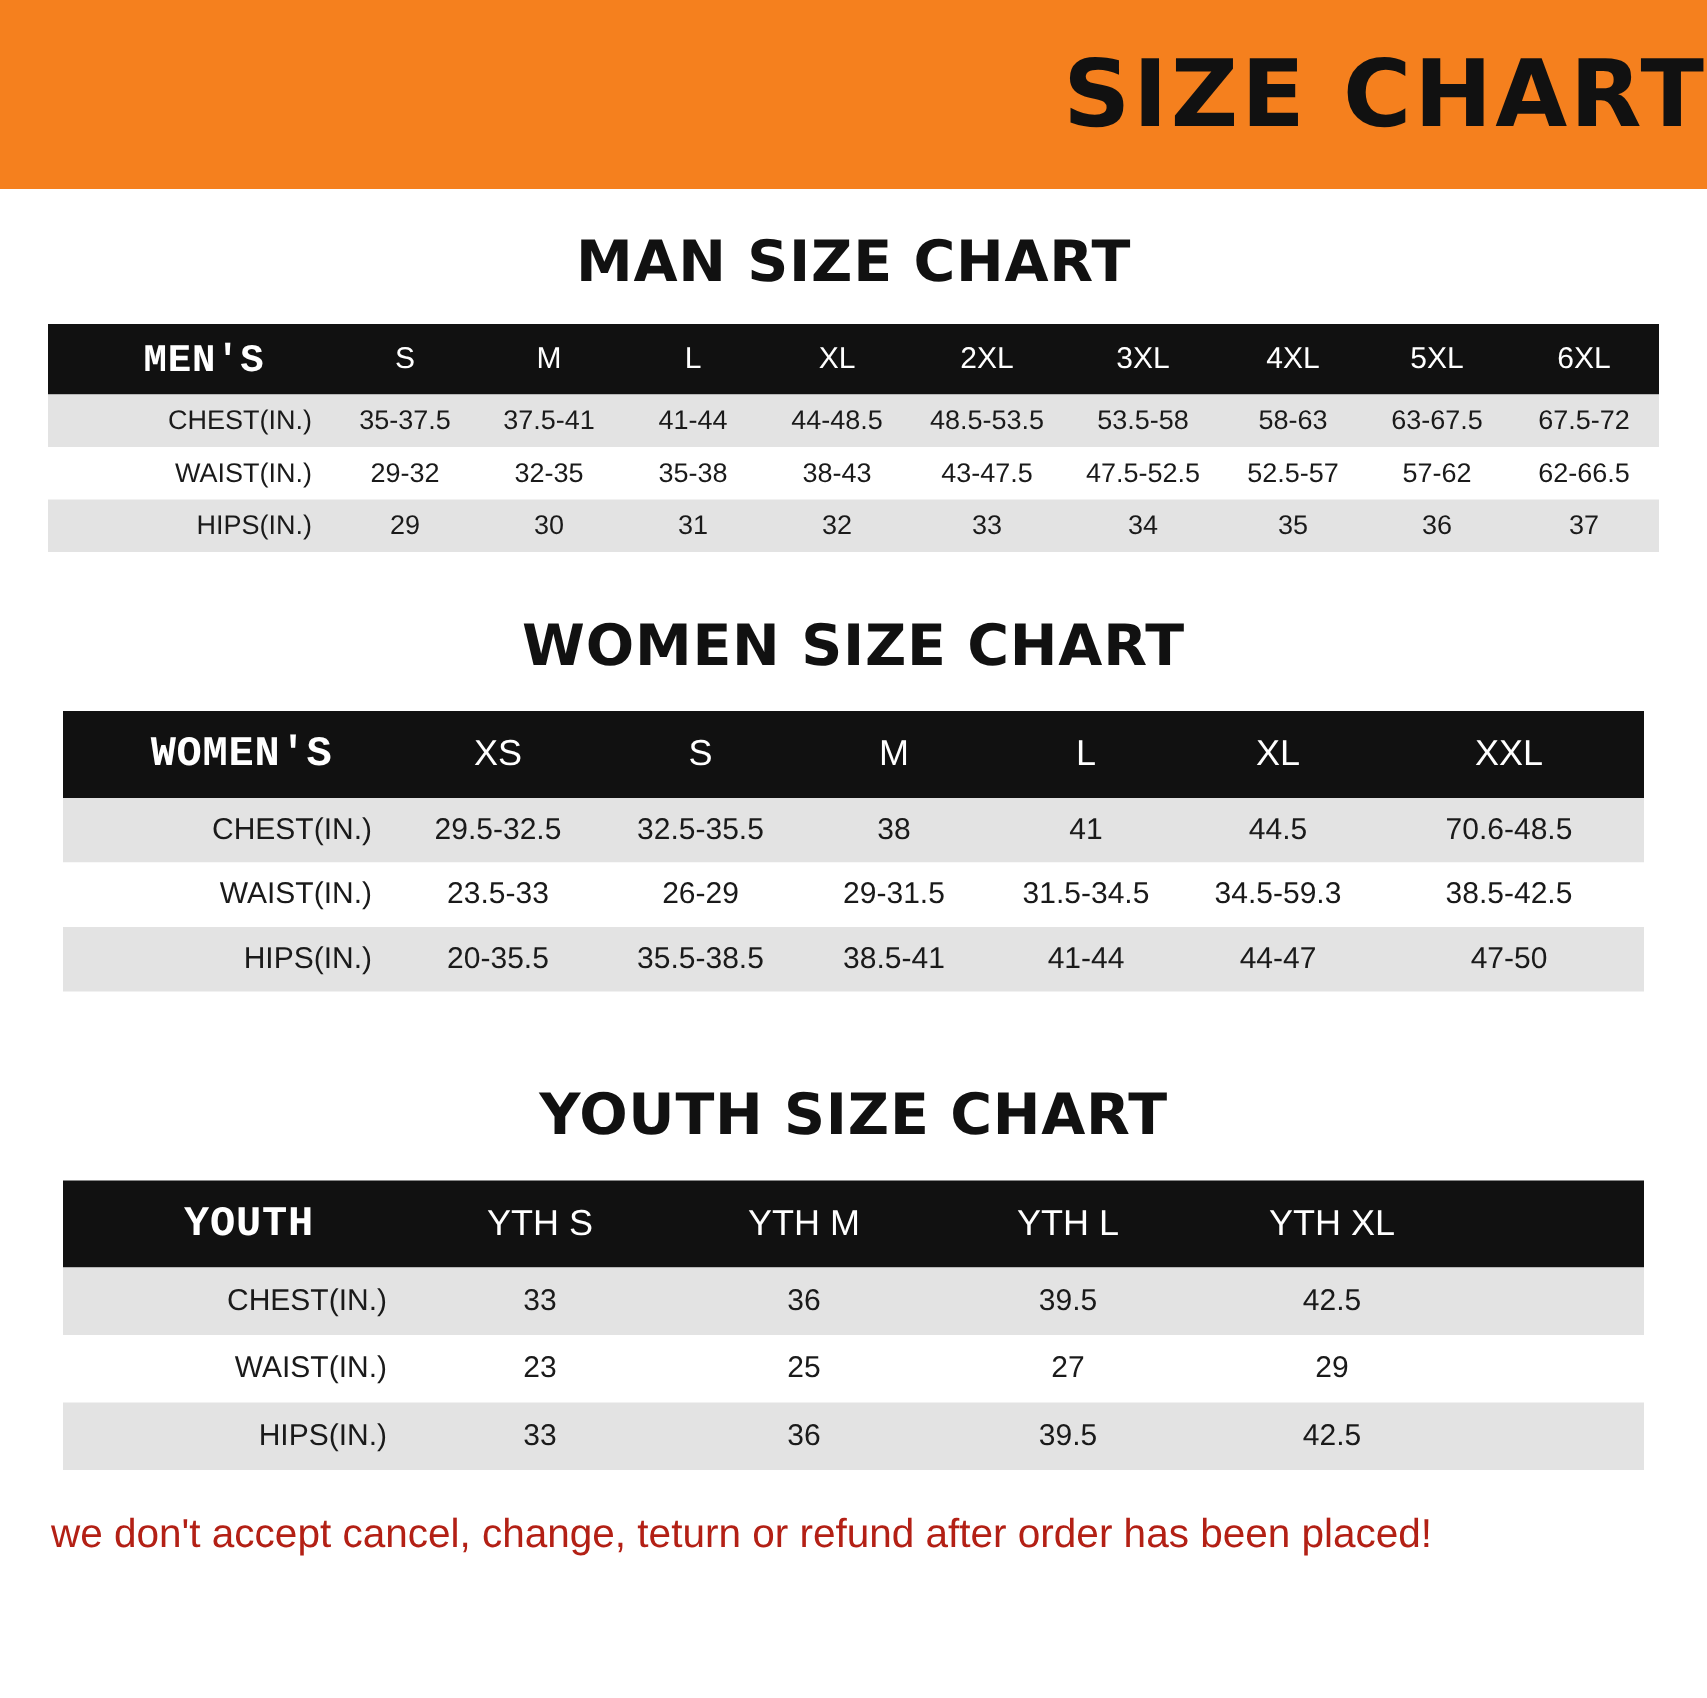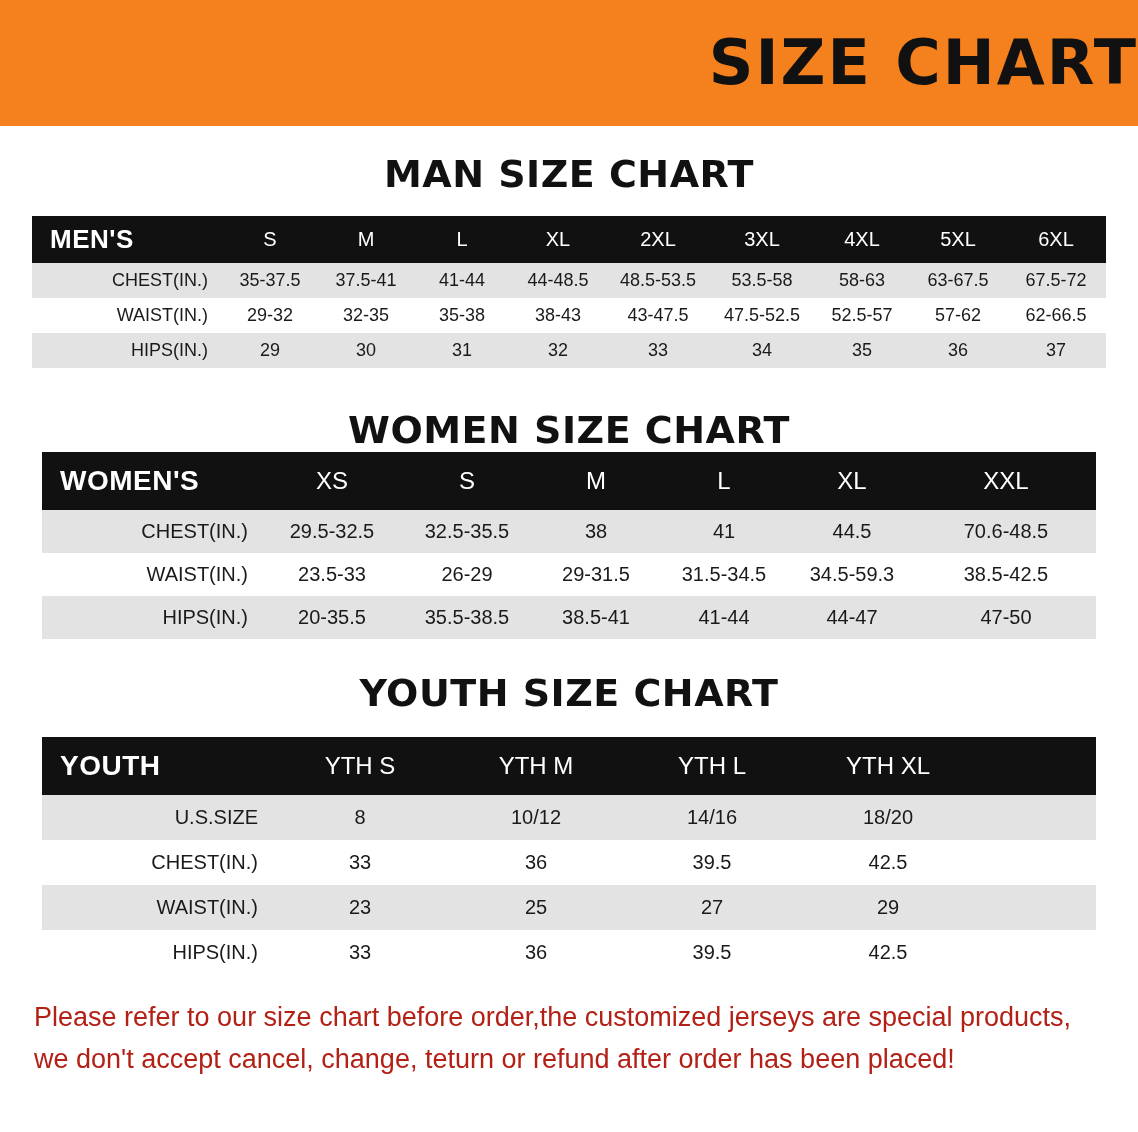--- a/index.html
+++ b/index.html
@@ -39,22 +39,22 @@
   
   .section-title {
     text-align: center;
     font-family: "DejaVu Sans", sans-serif;
     font-weight: bold;
     font-size: 38px;
     color: #111111;
     letter-spacing: 0.5px;
   }
   .t-man   { margin-top: 26px; margin-bottom: 20px; }
-  .t-women { margin-top: 40px; }
-  .t-youth { margin-top: 32px; margin-bottom: 22px; }
+  .t-women { margin-top: 40px; margin-bottom: 22px; }
+  .t-youth { margin-top: 60px; margin-bottom: 22px; }
 
   
   table {
     border-collapse: collapse;
     table-layout: fixed;
     margin: 0 auto;
   }
   .chart-table {
     width: 1054px;
   }
@@ -64,23 +64,23 @@
     padding: 0;
     font-family: "Liberation Sans", sans-serif;
     color: #1a1a1a;
   }
   .chart-table thead th {
     background: #111111;
     color: #ffffff;
     font-weight: normal;
   }
   .chart-table thead th.corner {
-    text-align: left;
+    text-align: center;
     padding-left: 18px;
-    font-family: Liberation Sans, sans-serif;
+    font-family: Liberation Mono, monospace;
     font-weight: bold;
     letter-spacing: 0.5px;
   }
   .row-label {
     text-align: right !important;
     padding-right: 14px !important;
     white-space: nowrap;
   }
 
   
@@ -262,28 +262,20 @@
         <th class="corner">YOUTH</th>
         <th>YTH S</th>
         <th>YTH M</th>
         <th>YTH L</th>
         <th>YTH XL</th>
         <th></th>
       </tr>
     </thead>
     <tbody>
       <tr>
-        <td class="row-label">U.S.SIZE</td>
-        <td>8</td>
-        <td>10/12</td>
-        <td>14/16</td>
-        <td>18/20</td>
-        <td></td>
-      </tr>
-      <tr>
         <td class="row-label">CHEST(IN.)</td>
         <td>33</td>
         <td>36</td>
         <td>39.5</td>
         <td>42.5</td>
         <td></td>
       </tr>
       <tr>
         <td class="row-label">WAIST(IN.)</td>
         <td>23</td>
@@ -297,17 +289,16 @@
         <td>33</td>
         <td>36</td>
         <td>39.5</td>
         <td>42.5</td>
         <td></td>
       </tr>
     </tbody>
   </table>
 
   <div class="note">
-    <div>Please refer to our size chart before order,the customized jerseys are special products,</div>
     <div>we don't accept cancel, change, teturn or refund after order has been placed!</div>
   </div>
 
 </div>
 
 </body></html>

